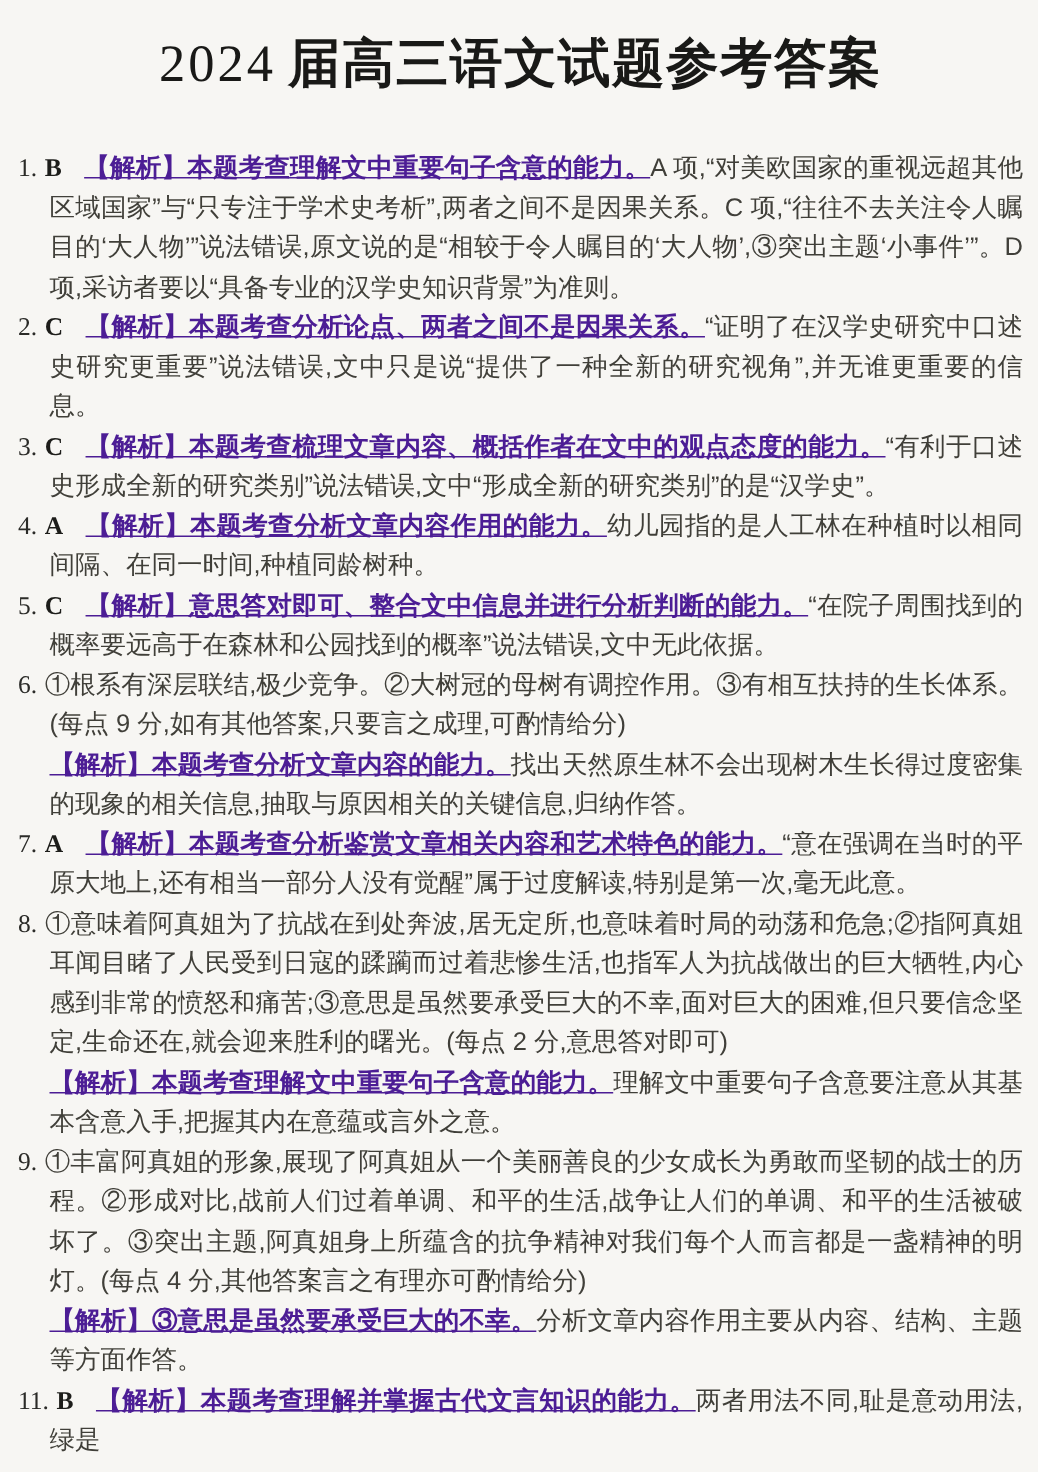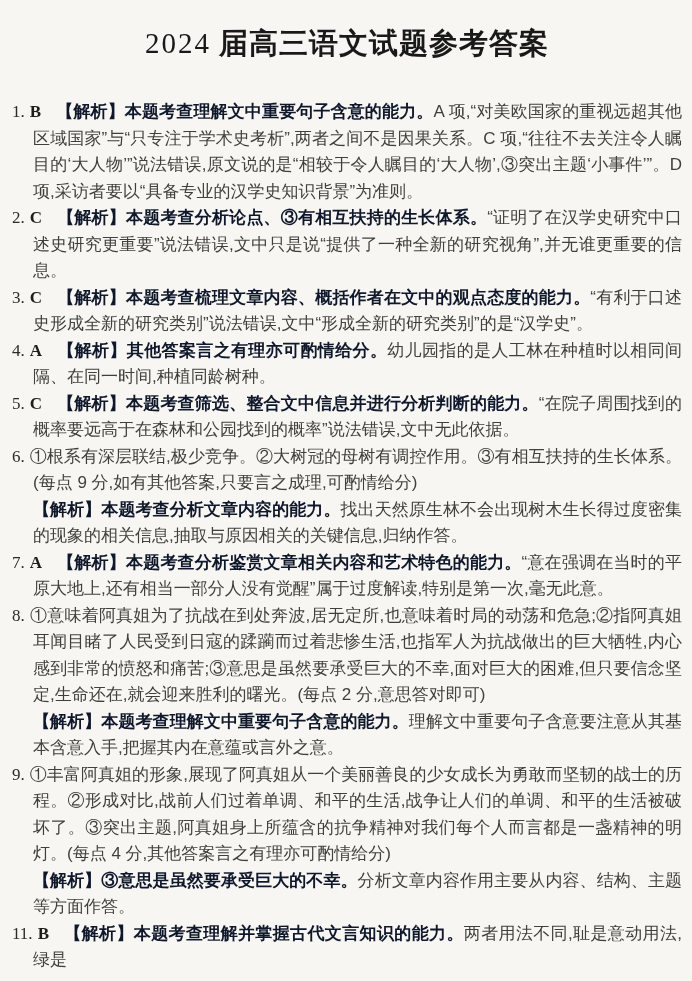--- a/index.html
+++ b/index.html
@@ -14,21 +14,21 @@
   .page {
     box-sizing: border-box;
     width: 692px;
     height: 981px;
     padding: 24px 10px 0 12px;
     background: #f7f6f3;
   }
   .title {
     text-align: center;
     margin: 0 0 37px 0;
-    font-size: 29px;
+    font-size: 35px;
     line-height: 38px;
     font-weight: 700;
     color: #191917;
     letter-spacing: 1px;
     white-space: nowrap;
   }
   .title .year {
     font-family: "Liberation Serif", serif;
     font-weight: 400;
     letter-spacing: 2px;
@@ -51,48 +51,49 @@
   }
   .ans {
     font-family: "Liberation Serif", serif;
     font-weight: 700;
     color: #1d1d1a;
     margin-right: 14px;
     letter-spacing: 1px;
   }
   .bold {
     font-weight: 700;
-    color: #0f172a;
+    color: #4c1d95;
+    text-decoration: underline;
   }
 </style>
 </head>
 <body>
 
 <div class="page">
 
   <h1 class="title"><span class="year">2024</span><span>届高三语文试题参考答案</span></h1>
 
   <div class="item">
     <p class="para hang"><span class="num">1.</span><span class="ans">B</span><span class="bold">【解析】本题考查理解文中重要句子含意的能力。</span><span>A 项,“对美欧国家的重视远超其他区域国家”与“只专注于学术史考析”,两者之间不是因果关系。C 项,“往往不去关注令人瞩目的‘大人物’”说法错误,原文说的是“相较于令人瞩目的‘大人物’,③突出主题‘小事件’”。D 项,采访者要以“具备专业的汉学史知识背景”为准则。</span></p>
   </div>
 
   <div class="item">
-    <p class="para hang"><span class="num">2.</span><span class="ans">C</span><span class="bold">【解析】本题考查分析论点、③有相互扶持的生长体系。</span><span>“证明了在汉学史研究中口述史研究更重要”说法错误,文中只是说“提供了一种全新的研究视角”,并无谁更重要的信息。</span></p>
+    <p class="para hang"><span class="num">2.</span><span class="ans">C</span><span class="bold">【解析】本题考查分析论点、两者之间不是因果关系。</span><span>“证明了在汉学史研究中口述史研究更重要”说法错误,文中只是说“提供了一种全新的研究视角”,并无谁更重要的信息。</span></p>
   </div>
 
   <div class="item">
     <p class="para hang"><span class="num">3.</span><span class="ans">C</span><span class="bold">【解析】本题考查梳理文章内容、概括作者在文中的观点态度的能力。</span><span>“有利于口述史形成全新的研究类别”说法错误,文中“形成全新的研究类别”的是“汉学史”。</span></p>
   </div>
 
   <div class="item">
-    <p class="para hang"><span class="num">4.</span><span class="ans">A</span><span class="bold">【解析】其他答案言之有理亦可酌情给分。</span><span>幼儿园指的是人工林在种植时以相同间隔、在同一时间,种植同龄树种。</span></p>
+    <p class="para hang"><span class="num">4.</span><span class="ans">A</span><span class="bold">【解析】本题考查分析文章内容作用的能力。</span><span>幼儿园指的是人工林在种植时以相同间隔、在同一时间,种植同龄树种。</span></p>
   </div>
 
   <div class="item">
-    <p class="para hang"><span class="num">5.</span><span class="ans">C</span><span class="bold">【解析】本题考查筛选、整合文中信息并进行分析判断的能力。</span><span>“在院子周围找到的概率要远高于在森林和公园找到的概率”说法错误,文中无此依据。</span></p>
+    <p class="para hang"><span class="num">5.</span><span class="ans">C</span><span class="bold">【解析】意思答对即可、整合文中信息并进行分析判断的能力。</span><span>“在院子周围找到的概率要远高于在森林和公园找到的概率”说法错误,文中无此依据。</span></p>
   </div>
 
   <div class="item">
     <p class="para hang"><span class="num">6.</span><span>①根系有深层联结,极少竞争。②大树冠的母树有调控作用。③有相互扶持的生长体系。(每点 9 分,如有其他答案,只要言之成理,可酌情给分)</span></p>
     <p class="para cont"><span class="bold">【解析】本题考查分析文章内容的能力。</span><span>找出天然原生林不会出现树木生长得过度密集的现象的相关信息,抽取与原因相关的关键信息,归纳作答。</span></p>
   </div>
 
   <div class="item">
     <p class="para hang"><span class="num">7.</span><span class="ans">A</span><span class="bold">【解析】本题考查分析鉴赏文章相关内容和艺术特色的能力。</span><span>“意在强调在当时的平原大地上,还有相当一部分人没有觉醒”属于过度解读,特别是第一次,毫无此意。</span></p>
   </div>

